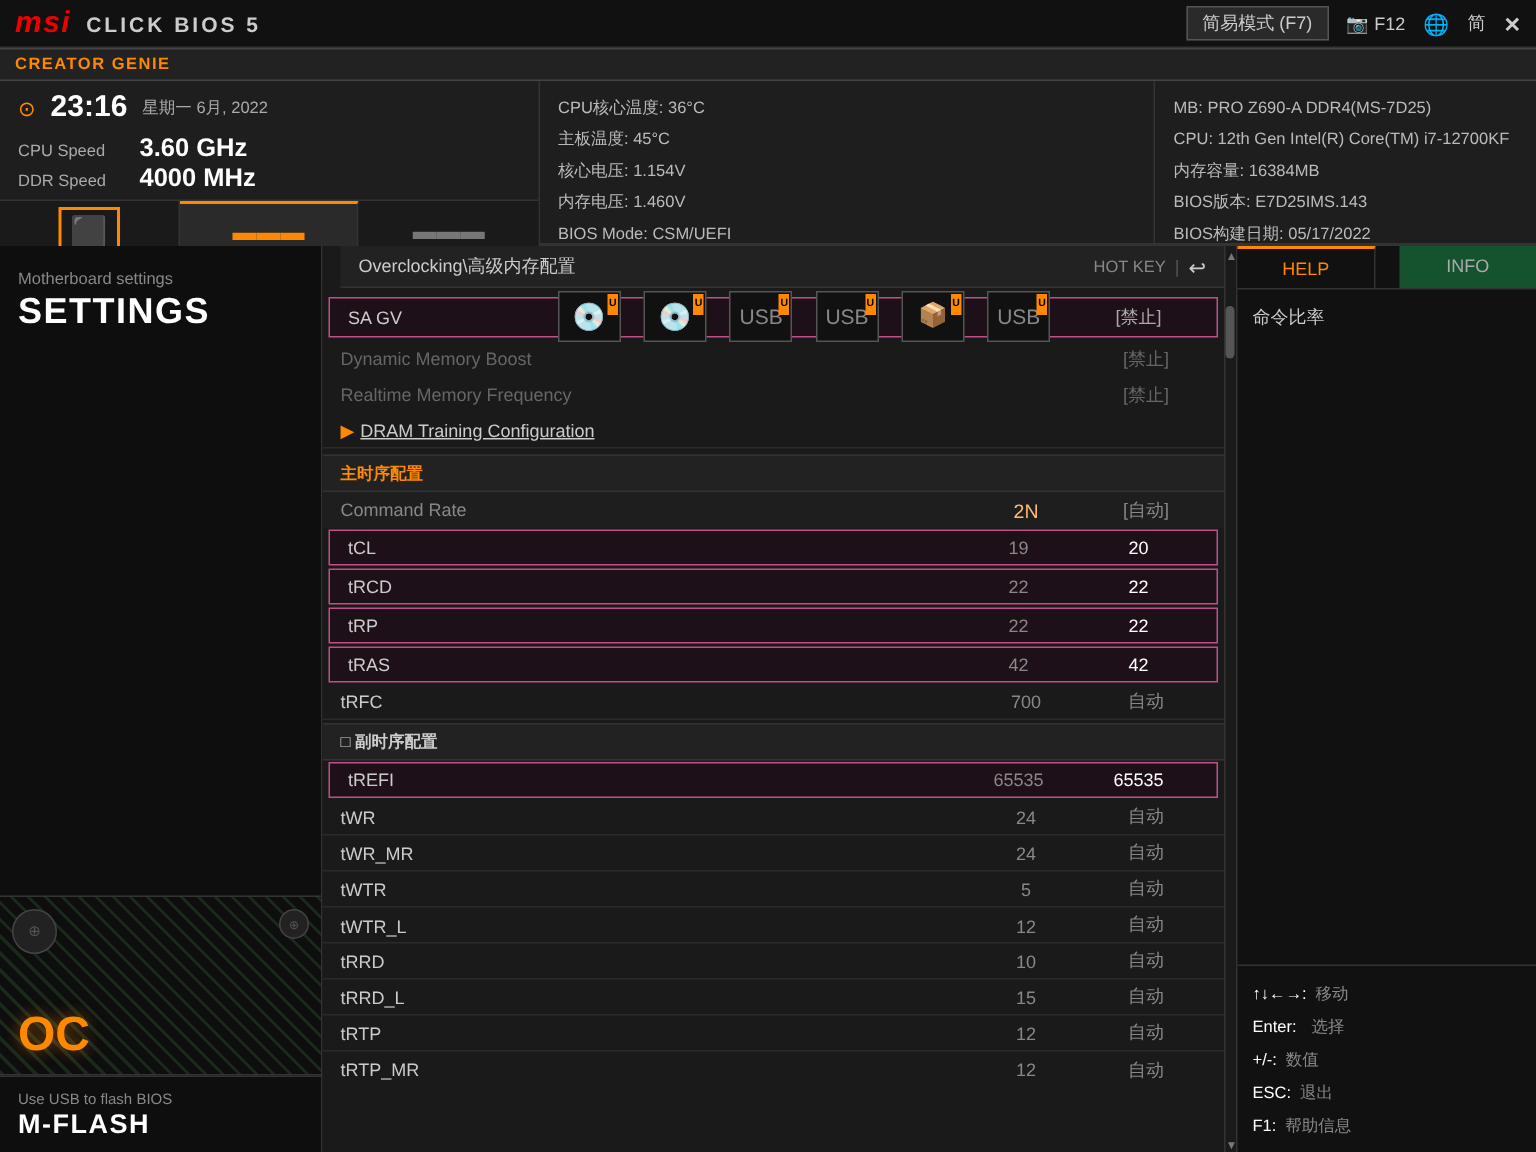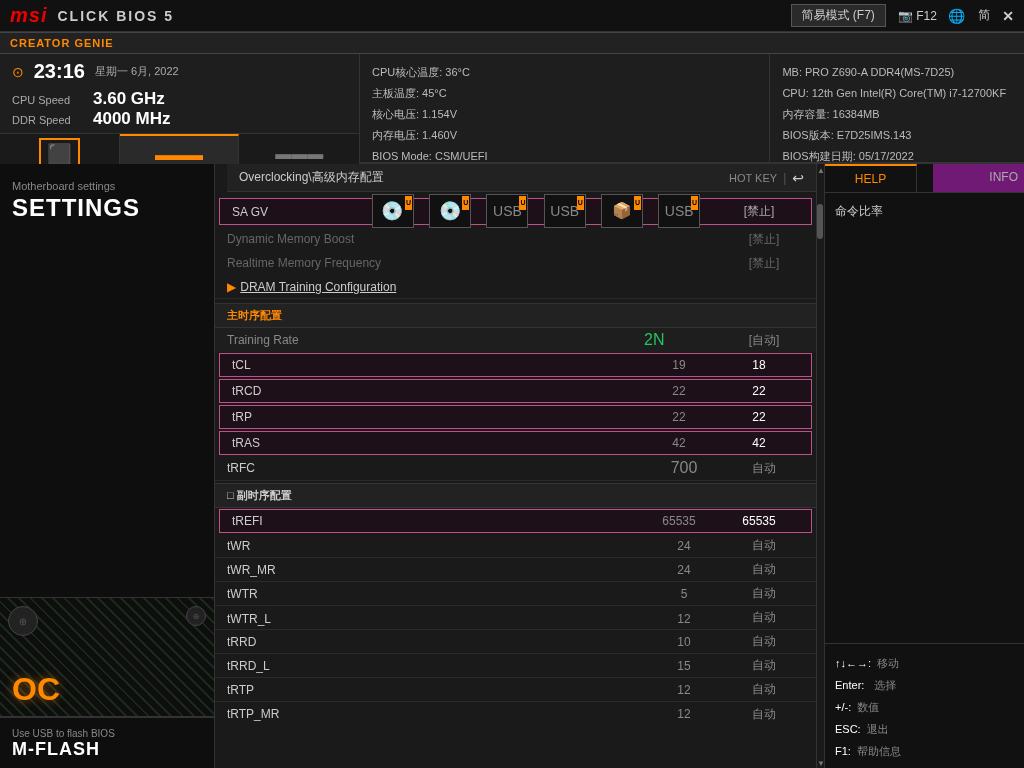--- a/index.html
+++ b/index.html
@@ -322,29 +322,29 @@
       </div>
 
       <div style="display:flex;align-items:center;padding:3px 12px;min-height:24px;border-bottom:1px solid #2a2a2a;cursor:pointer;">
         <span style="color:#f80;margin-right:4px;">▶</span>
         <span style="flex:1;color:#ccc;font-size:12px;text-decoration:underline;">DRAM Training Configuration</span>
       </div>
 
       <div style="padding:4px 12px;background:#222;color:#f80;font-size:11px;font-weight:bold;border-bottom:1px solid #333;border-top:1px solid #333;margin-top:4px;">主时序配置</div>
 
       <div style="display:flex;align-items:center;padding:3px 12px;min-height:24px;background:#1e1e1e;cursor:pointer;">
-        <span style="flex:1;color:#888;font-size:12px;">Training Rate</span>
-        <span style="width:80px;text-align:left;color:#22c55e;font-size:16px;">2N</span>
+        <span style="flex:1;color:#888;font-size:12px;">Command Rate</span>
+        <span style="width:80px;text-align:center;color:#fdba74;font-size:13px;">2N</span>
         <span style="width:80px;text-align:center;color:#888;font-size:12px;">[自动]</span>
       </div>
 
       <div style="display:flex;align-items:center;padding:3px 12px;min-height:24px;border:1.5px solid #c0508a;background:#1e1018;margin:1px 4px;cursor:pointer;">
         <span style="flex:1;color:#ccc;font-size:12px;">tCL</span>
         <span style="width:80px;text-align:center;color:#888;font-size:12px;">19</span>
-        <span style="width:80px;text-align:center;color:#fff;font-size:12px;">18</span>
+        <span style="width:80px;text-align:center;color:#fff;font-size:12px;">20</span>
       </div>
 
       <div style="display:flex;align-items:center;padding:3px 12px;min-height:24px;border:1.5px solid #c0508a;background:#1e1018;margin:1px 4px;cursor:pointer;">
         <span style="flex:1;color:#ccc;font-size:12px;">tRCD</span>
         <span style="width:80px;text-align:center;color:#888;font-size:12px;">22</span>
         <span style="width:80px;text-align:center;color:#fff;font-size:12px;">22</span>
       </div>
 
       <div style="display:flex;align-items:center;padding:3px 12px;min-height:24px;border:1.5px solid #c0508a;background:#1e1018;margin:1px 4px;cursor:pointer;">
         <span style="flex:1;color:#ccc;font-size:12px;">tRP</span>
@@ -353,21 +353,21 @@
       </div>
 
       <div style="display:flex;align-items:center;padding:3px 12px;min-height:24px;border:1.5px solid #c0508a;background:#1e1018;margin:1px 4px;cursor:pointer;">
         <span style="flex:1;color:#ccc;font-size:12px;">tRAS</span>
         <span style="width:80px;text-align:center;color:#888;font-size:12px;">42</span>
         <span style="width:80px;text-align:center;color:#fff;font-size:12px;">42</span>
       </div>
 
       <div style="display:flex;align-items:center;padding:3px 12px;min-height:24px;border-bottom:1px solid #2a2a2a;cursor:pointer;">
         <span style="flex:1;color:#ccc;font-size:12px;">tRFC</span>
-        <span style="width:80px;text-align:center;color:#888;font-size:16px;">700</span>
+        <span style="width:80px;text-align:center;color:#888;font-size:12px;">700</span>
         <span style="width:80px;text-align:center;color:#888;font-size:12px;">自动</span>
       </div>
 
       <div style="padding:4px 12px;background:#222;color:#ccc;font-size:11px;font-weight:bold;border-bottom:1px solid #333;border-top:1px solid #333;margin-top:2px;">□ 副时序配置</div>
 
       <div style="display:flex;align-items:center;padding:3px 12px;min-height:24px;border:1.5px solid #c0508a;background:#1e1018;margin:1px 4px;cursor:pointer;">
         <span style="flex:1;color:#ccc;font-size:12px;">tREFI</span>
         <span style="width:80px;text-align:center;color:#888;font-size:12px;">65535</span>
         <span style="width:80px;text-align:center;color:#fff;font-size:12px;">65535</span>
       </div>
@@ -426,21 +426,21 @@
     <div style="width:6px;height:35px;background:#555;position:absolute;right:1px;top:40px;border-radius:3px;cursor:pointer;"></div>
     <div style="position:absolute;top:2px;width:100%;text-align:center;color:#777;font-size:8px;cursor:pointer;">▲</div>
     <div style="position:absolute;bottom:2px;width:100%;text-align:center;color:#777;font-size:8px;cursor:pointer;">▼</div>
   </div>
 
   <div id="right-panel" style="width:200px;background:#111;border-left:1px solid #333;display:flex;flex-direction:column;">
     <div id="right-tabs" style="display:flex;border-bottom:1px solid #333;gap:16px;">
       <div style="flex:1;text-align:center;padding:6px;font-size:12px;cursor:pointer;background:#111;color:#f80;border-top:2px solid #f80;border-right:1px solid #333;">
         <span>HELP</span>
       </div>
-      <div style="flex:1;text-align:right;padding:6px;font-size:12px;cursor:pointer;background:#701a75;color:#aaa;">
+      <div style="flex:1;text-align:center;padding:6px;font-size:12px;cursor:pointer;background:#14532d;color:#aaa;">
         <span>INFO</span>
       </div>
     </div>
     <div id="help-content" style="flex:1;padding:10px 10px 0;">
       <div style="color:#ccc;font-size:12px;">命令比率</div>
     </div>
     <div id="keybinds" style="padding:8px 10px;border-top:1px solid #333;font-size:11px;color:#888;line-height:2;">
       <div style="display:flex;gap:6px;">
         <span style="color:#fff;">↑↓←→:</span>
         <span>移动</span>

